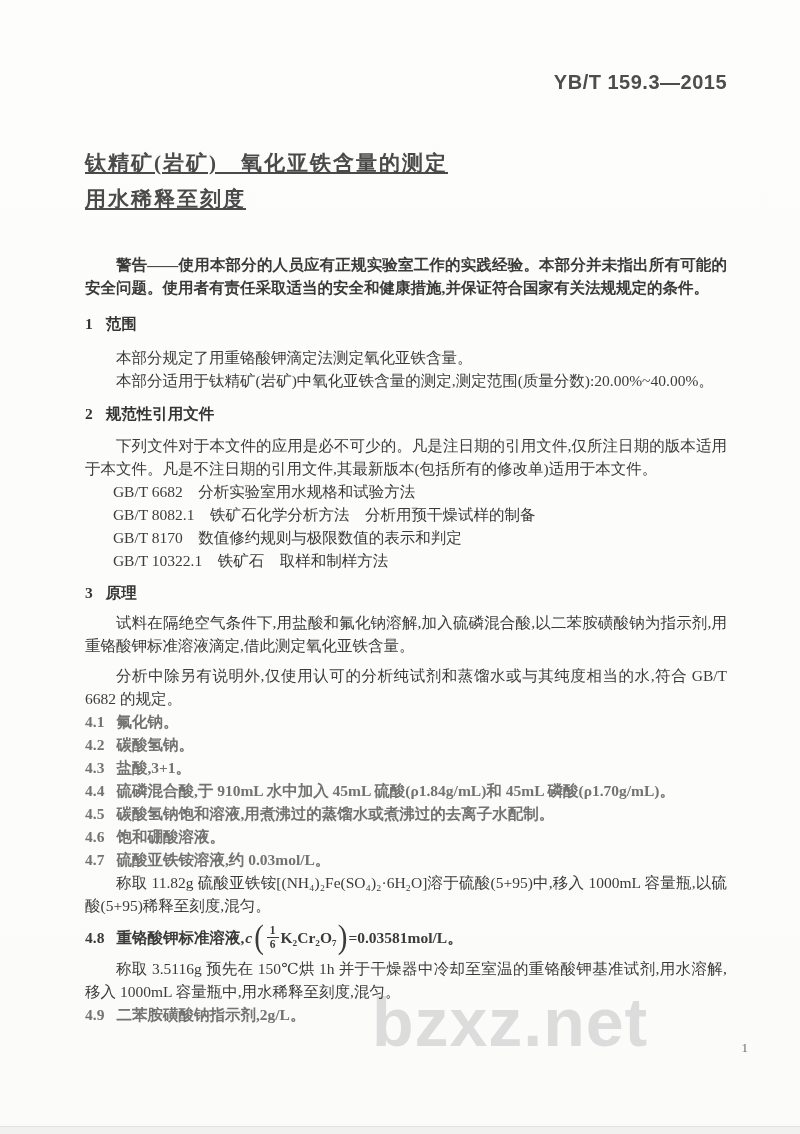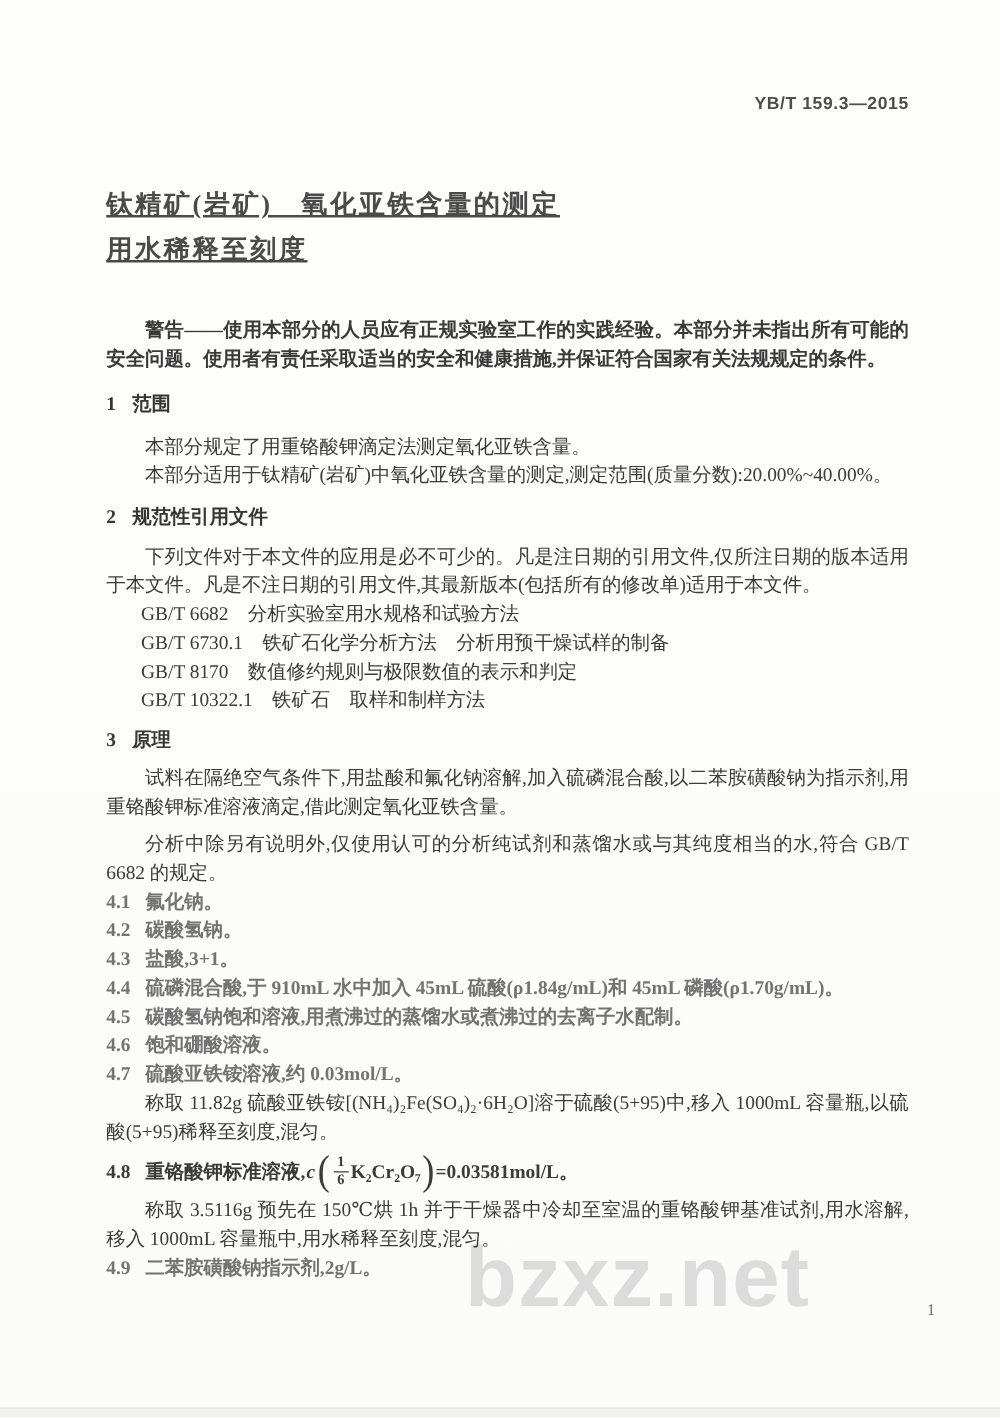--- a/index.html
+++ b/index.html
@@ -19,21 +19,21 @@
     font-weight:bold;font-size:68px;line-height:84px;color:#dcdcdc;
     letter-spacing:1px;user-select:none;
   }
   .content{
     position:absolute;left:85px;top:0;width:642px;z-index:2;
     font-size:15.5px;line-height:23px;
   }
   .header-code{
     margin-top:73px;text-align:right;
     font-family:"Liberation Sans","DejaVu Sans",sans-serif;
-    font-weight:bold;font-size:14px;line-height:18px;color:#4d4d4d;
+    font-weight:bold;font-size:20px;line-height:18px;color:#4d4d4d;
     letter-spacing:.5px;
   }
   .doc-title{margin-top:54px;text-align:left;font-weight:bold;
     font-size:21px;line-height:36px;color:#4a4a4a;letter-spacing:2px;text-decoration:underline;}
   .warning{margin-top:36px;font-weight:bold;text-align:justify;
     text-indent:2em;color:#3a3a3a;}
   .sec-h{font-weight:bold;color:#353535;}
   .sec-h .hnum{margin-right:13px;}
   .h1m{margin-top:13px;} .p1m{margin-top:11px;}
   .h2m{margin-top:10px;} .p2m{margin-top:9px;}
@@ -84,21 +84,21 @@
 
   <div class="sec-h h2m">
     <span class="hnum">2</span><span>规范性引用文件</span>
   </div>
   <div class="para p2m">下列文件对于本文件的应用是必不可少的。凡是注日期的引用文件,仅所注日期的版本适用于本文件。凡是不注日期的引用文件,其最新版本(包括所有的修改单)适用于本文件。</div>
   <div class="refs">
     <div class="ref-line">
       <span class="rcode">GB/T 6682</span><span>分析实验室用水规格和试验方法</span>
     </div>
     <div class="ref-line">
-      <span class="rcode">GB/T 6730.1</span><span>铁矿石化学分析方法　分析用预干燥试样的制备</span>
+      <span class="rcode">GB/T 8082.1</span><span>铁矿石化学分析方法　分析用预干燥试样的制备</span>
     </div>
     <div class="ref-line">
       <span class="rcode">GB/T 8170</span><span>数值修约规则与极限数值的表示和判定</span>
     </div>
     <div class="ref-line">
       <span class="rcode">GB/T 10322.1</span><span>铁矿石　取样和制样方法</span>
     </div>
   </div>
 
   <div class="sec-h h3m">

